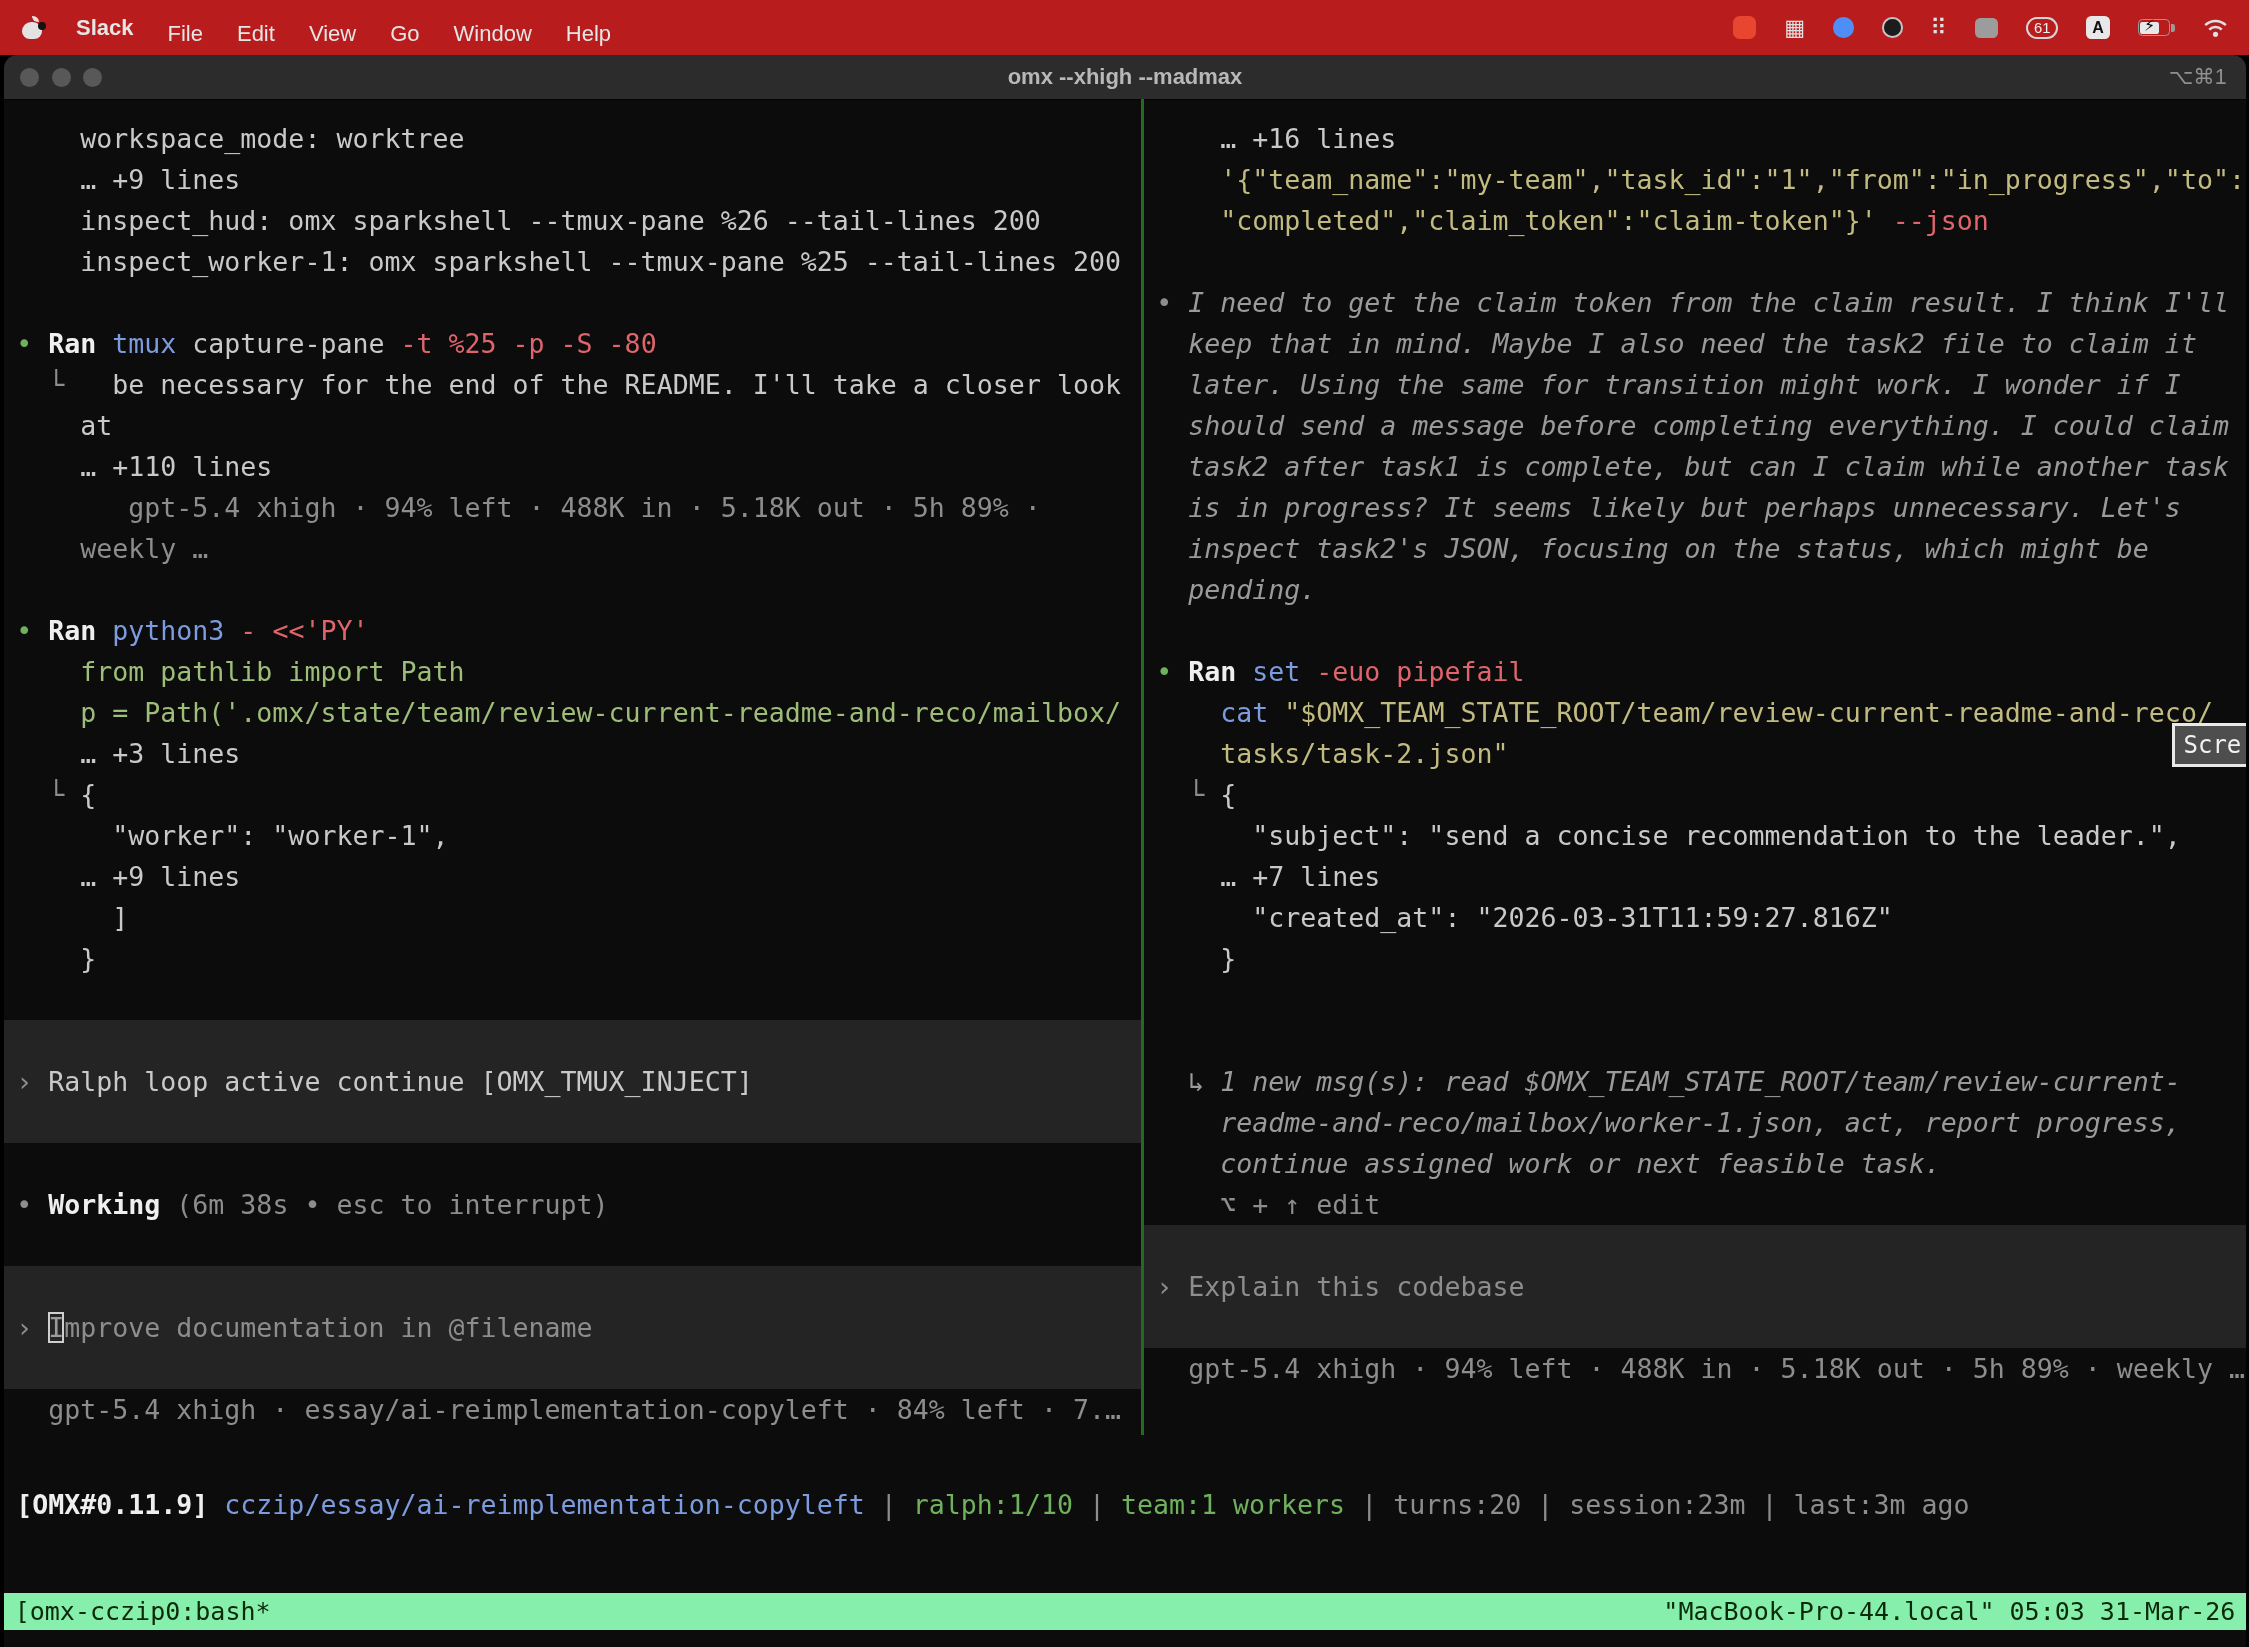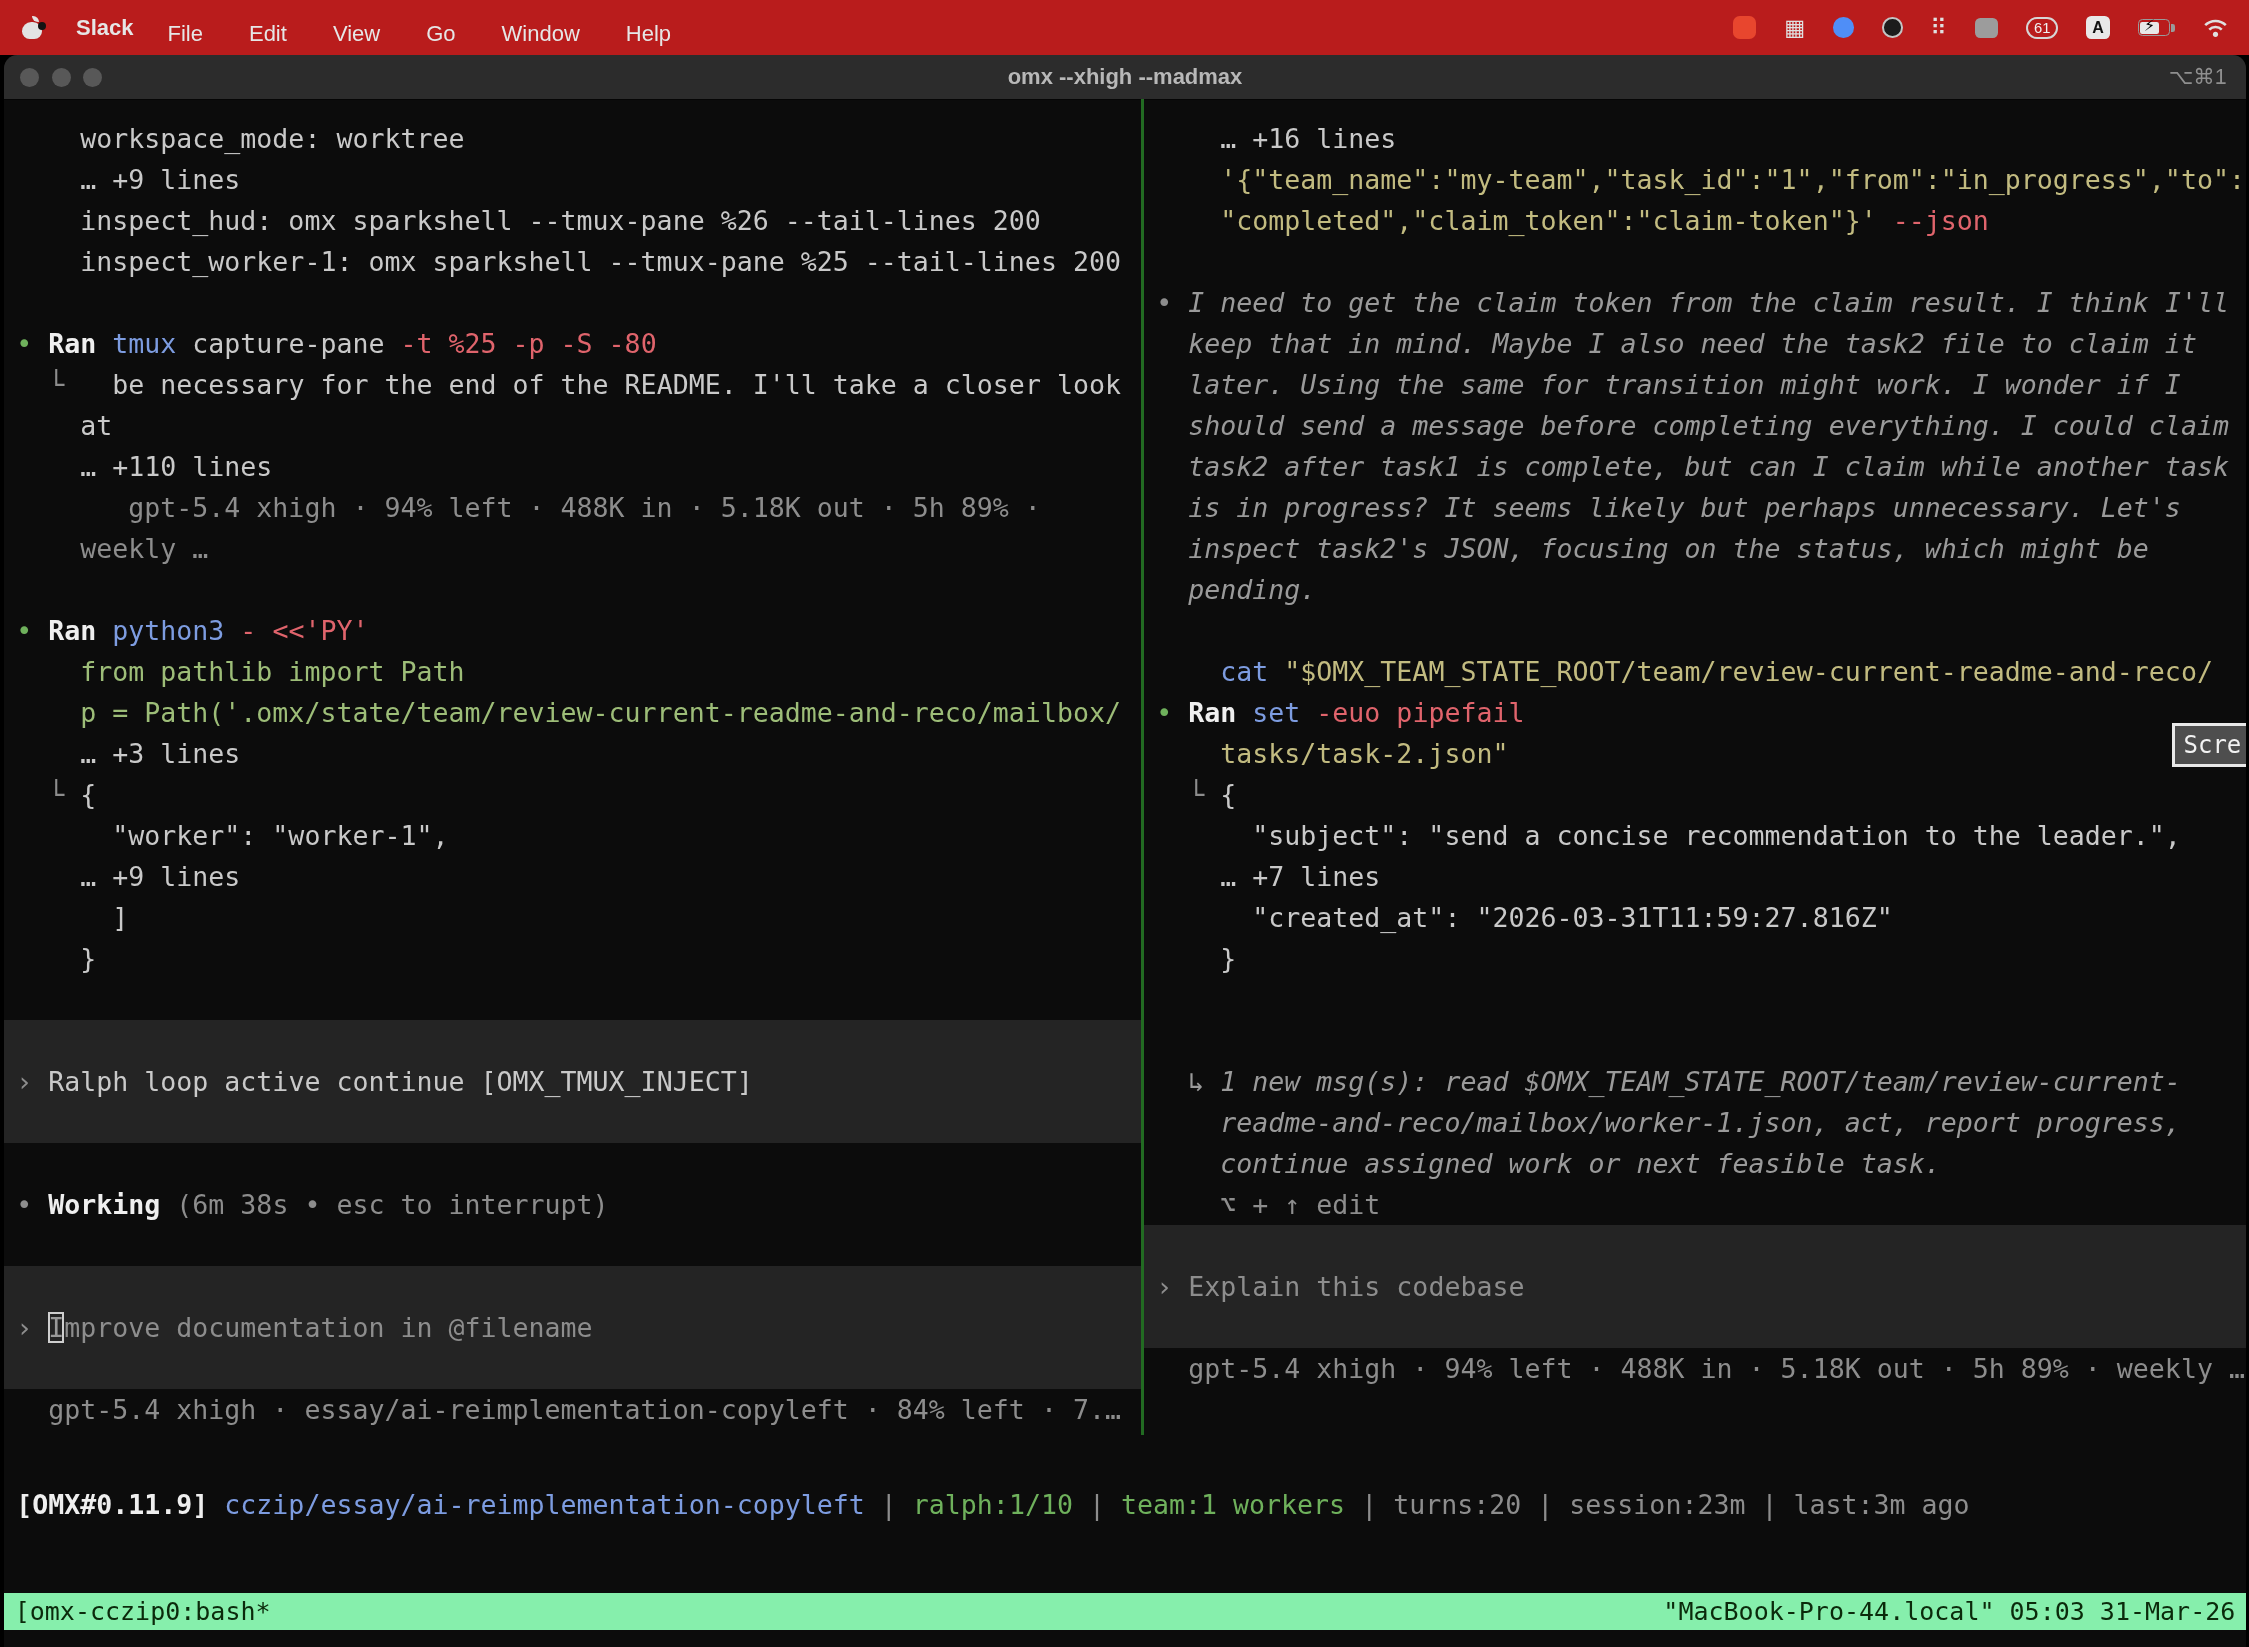--- a/index.html
+++ b/index.html
@@ -83,21 +83,21 @@
 <body>
 
 <div class="menubar">
   <div class="mb-left">
     <span class="mi apple">
       <span class="a-body"></span>
       <span class="a-leaf"></span>
       <span class="a-bite"></span>
     </span>
     <span class="app-name">Slack</span>
-    <span id="menu-items" style="display:flex;gap:46px;margin-top:12px;">
+    <span id="menu-items" style="display:flex;gap:34px;margin-top:12px;">
         <span>File</span>
         <span>Edit</span>
         <span>View</span>
         <span>Go</span>
         <span>Window</span>
         <span>Help</span>
       </span>
   </div>
   <div class="mb-right">
     <span class="mi rec"></span>
@@ -190,22 +190,22 @@
           <div class="trow"></div>
           <div class="trow"><span class="s-dim">• </span><span class="s-it">I need to get the claim token from the claim result. I think I'll</span></div>
           <div class="trow"><span class="s-it">  keep that in mind. Maybe I also need the task2 file to claim it</span></div>
           <div class="trow"><span class="s-it">  later. Using the same for transition might work. I wonder if I</span></div>
           <div class="trow"><span class="s-it">  should send a message before completing everything. I could claim</span></div>
           <div class="trow"><span class="s-it">  task2 after task1 is complete, but can I claim while another task</span></div>
           <div class="trow"><span class="s-it">  is in progress? It seems likely but perhaps unnecessary. Let's</span></div>
           <div class="trow"><span class="s-it">  inspect task2's JSON, focusing on the status, which might be</span></div>
           <div class="trow"><span class="s-it">  pending.</span></div>
           <div class="trow"></div>
+          <div class="trow"><span class="s-gb">• </span><span class="s-b">Ran </span><span class="s-blue">set </span><span class="s-red">-euo pipefail</span></div>
           <div class="trow"><span class="s-blue">    cat </span><span class="s-str">"$OMX_TEAM_STATE_ROOT/team/review-current-readme-and-reco/</span></div>
-          <div class="trow"><span class="s-gb">• </span><span class="s-b">Ran </span><span class="s-blue">set </span><span class="s-red">-euo pipefail</span></div>
           <div class="trow"><span class="s-str">    tasks/task-2.json"</span></div>
           <div class="trow"><span class="s-dim">  └ </span><span class="s-fg">{</span></div>
           <div class="trow"><span class="s-fg">      "subject": "send a concise recommendation to the leader.",</span></div>
           <div class="trow"><span class="s-fg">    … +7 lines</span></div>
           <div class="trow"><span class="s-fg">      "created_at": "2026-03-31T11:59:27.816Z"</span></div>
           <div class="trow"><span class="s-fg">    }</span></div>
           <div class="trow"></div>
           <div class="trow"></div>
           <div class="trow"><span class="s-it">  ↳ 1 new msg(s): read $OMX_TEAM_STATE_ROOT/team/review-current-</span></div>
           <div class="trow"><span class="s-it">    readme-and-reco/mailbox/worker-1.json, act, report progress,</span></div>

